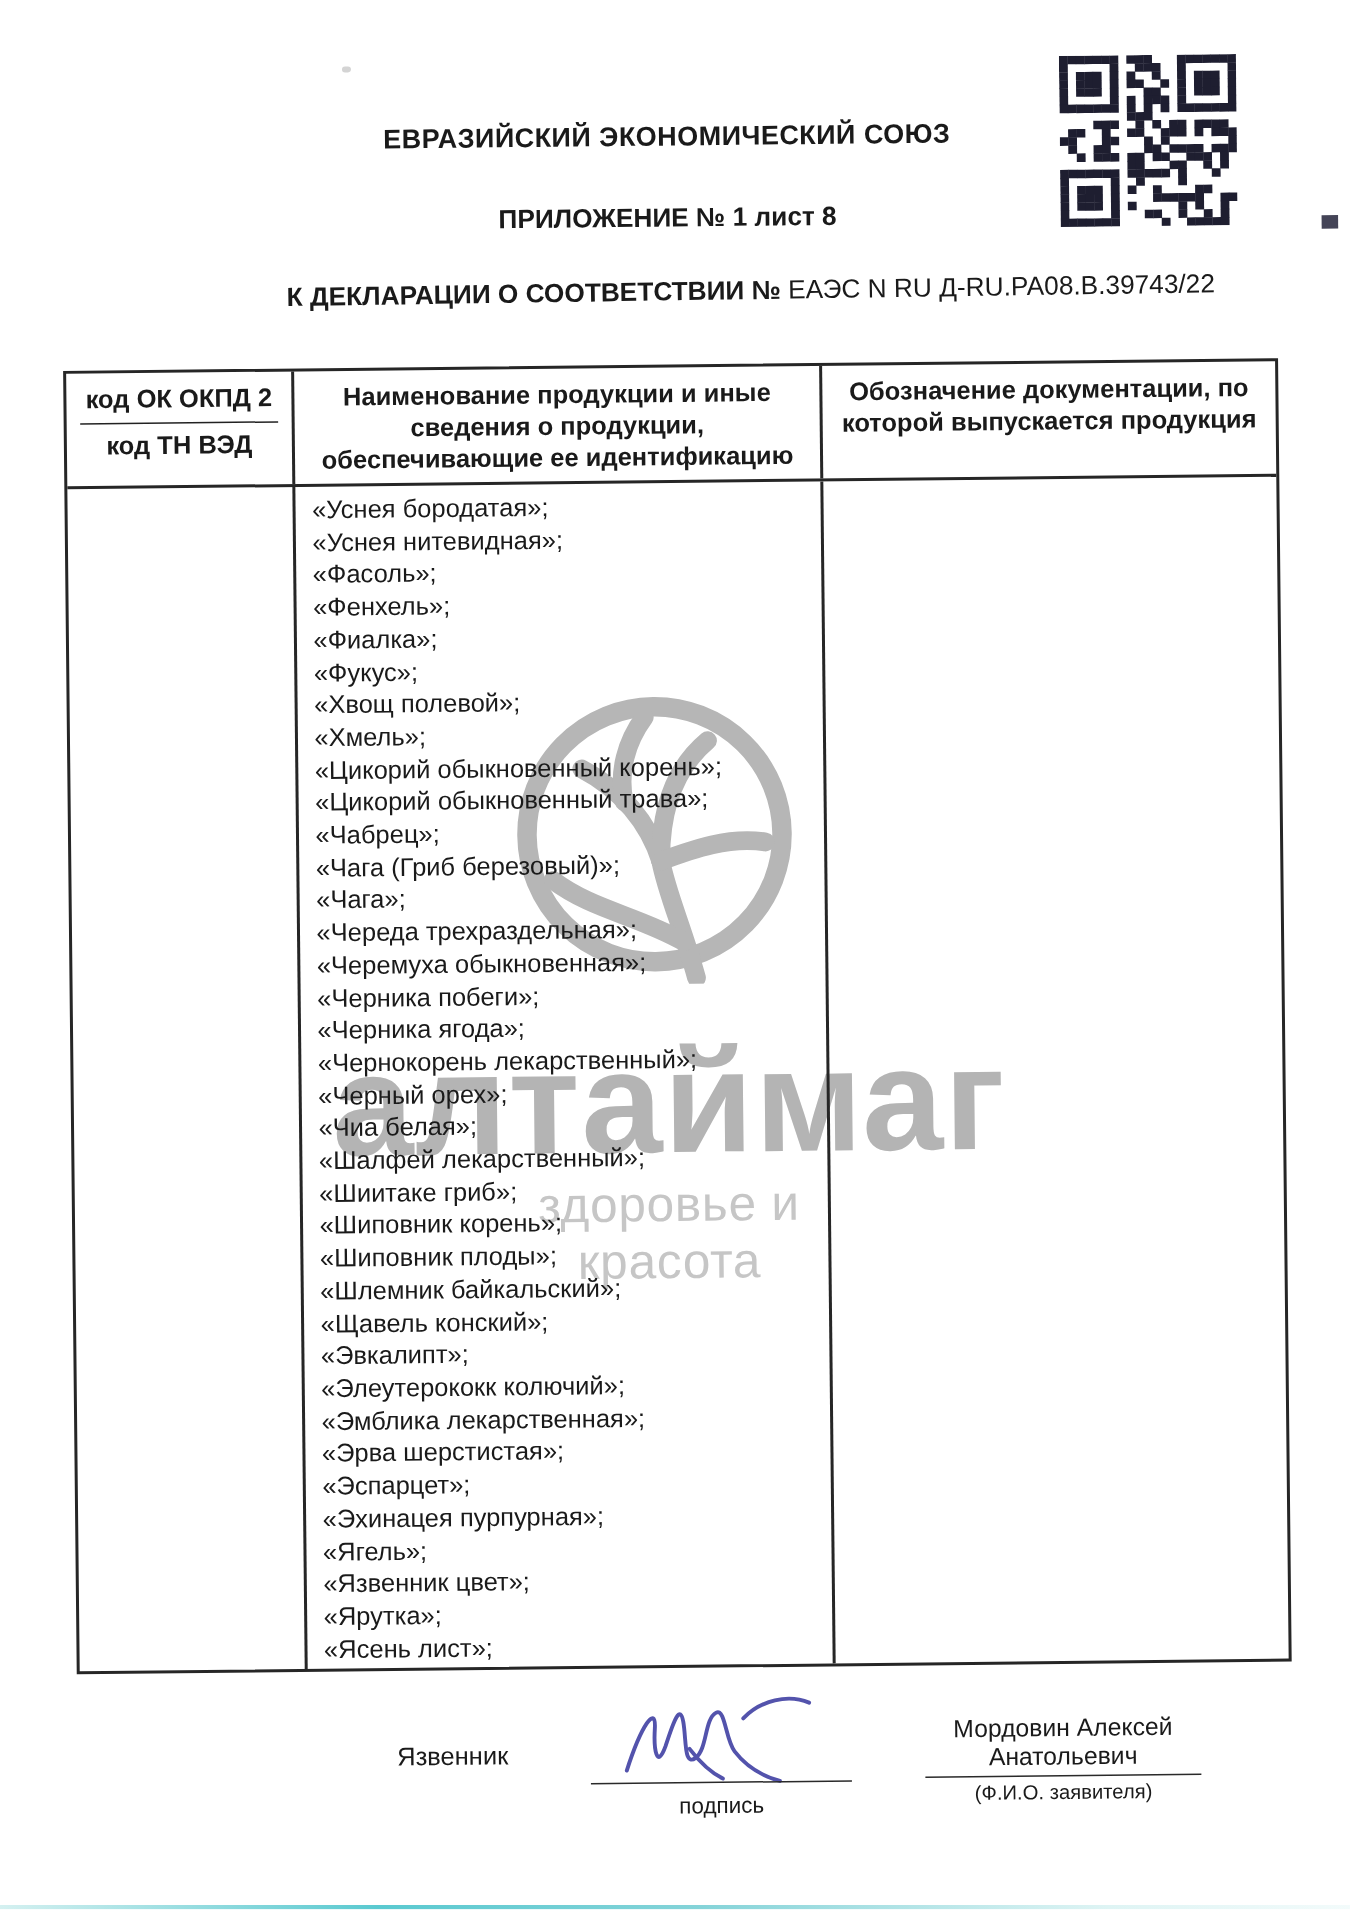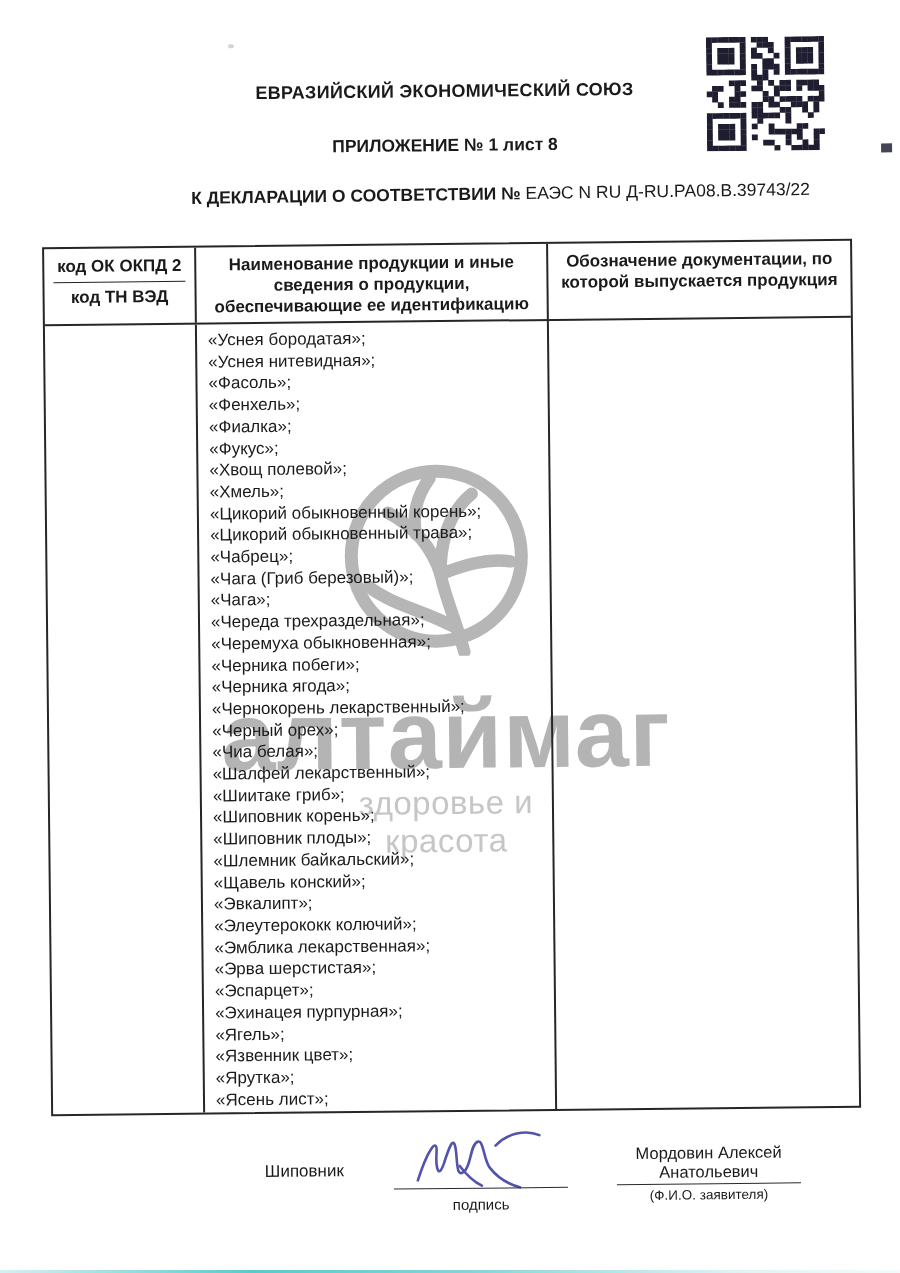--- a/index.html
+++ b/index.html
@@ -370,21 +370,21 @@
             <div class="product-line">«Эхинацея пурпурная»;</div>
             <div class="product-line">«Ягель»;</div>
             <div class="product-line">«Язвенник цвет»;</div>
             <div class="product-line">«Ярутка»;</div>
             <div class="product-line">«Ясень лист»;</div>
           </div>
         <div class="cell c3"></div>
       </div>
     </div>
 
-    <div class="applicant">Шиповник</div>
+    <div class="applicant">Язвенник</div>
 
     <svg class="sig-svg" viewBox="0 0 160 66" fill="none">
       <g stroke="#4a4aa8" stroke-width="2.6" stroke-linecap="round" fill="none" opacity="0.95">
         <path d="M14,54 C24,24 34,10 33,26 C32,40 34,54 40,38 C46,20 50,10 52,22 C54,34 52,52 60,46 C68,40 66,20 74,16 C80,13 80,34 86,42 C92,50 102,58 116,62"></path>
         <path d="M56,40 C62,48 70,56 78,60"></path>
         <path d="M92,20 C104,8 122,4 136,10"></path>
       </g>
     </svg>
     <div class="sig-line"></div>
     <div class="sig-caption">подпись</div>

